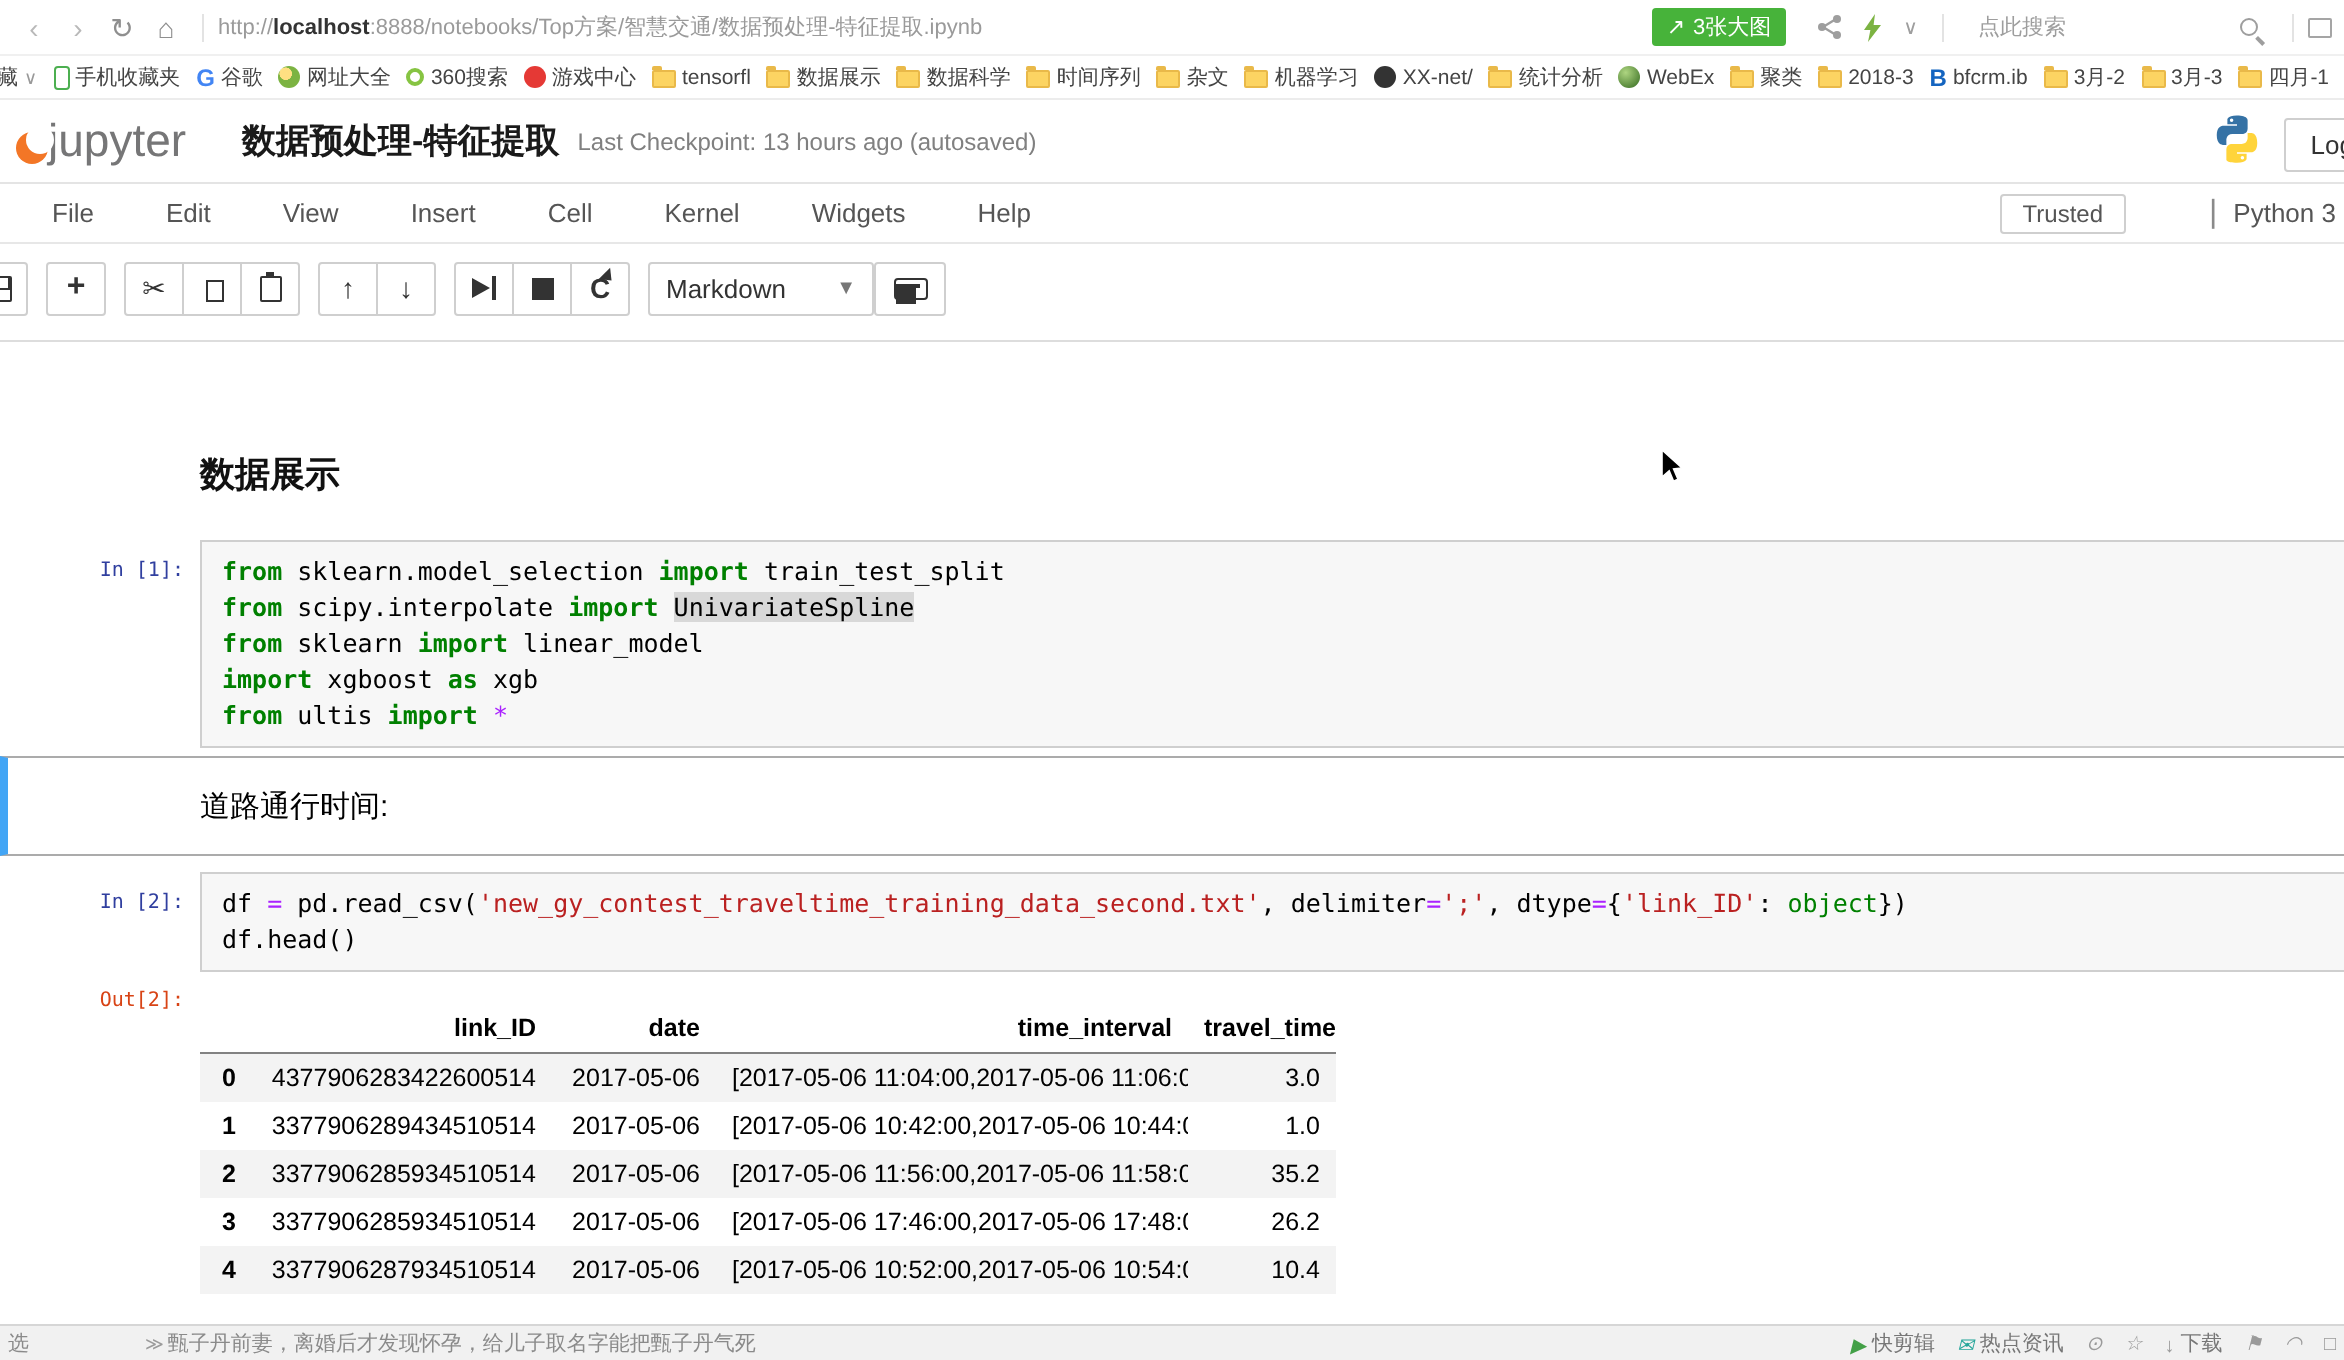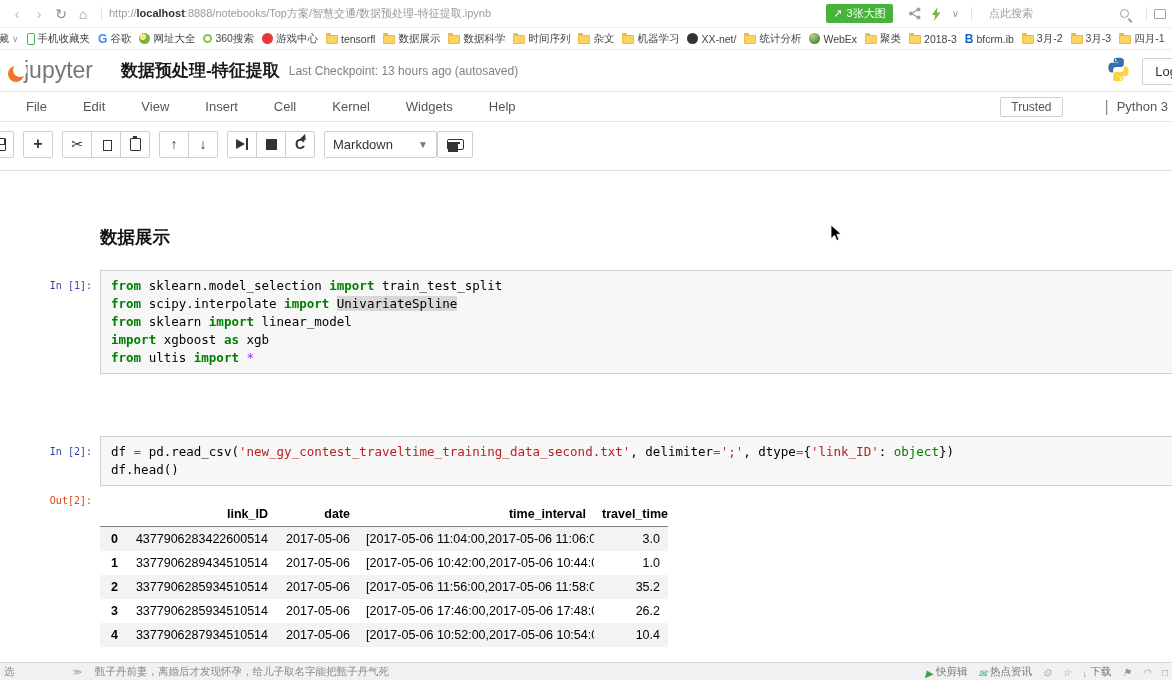--- a/index.html
+++ b/index.html
@@ -112,21 +112,21 @@
   table.df thead th{font-weight:bold;border-bottom:1px solid #828282}
   table.df tbody th{font-weight:bold}
   table.df tbody tr:nth-child(odd){background:#f3f3f3}
 
   .cursor{position:absolute;left:830px;top:224px;pointer-events:none}
 
   
   .statusbar{position:absolute;left:0;right:0;bottom:0;height:18px;background:#f1f1f1;border-top:1px solid #d6d6d6;display:flex;align-items:center;font-size:10.5px;color:#8a8a8a;padding:0 4px}
   .s-left-label{margin-left:0;color:#8a8a8a}
   .s-marker{margin-left:58px;color:#9a9a9a;font-size:9px}
-  .s-ticker{margin-left:13px;color:#8a8a8a;white-space:nowrap;overflow:hidden;cursor:pointer}
+  .s-ticker{margin-left:2px;color:#8a8a8a;white-space:nowrap;overflow:hidden;cursor:pointer}
   .s-right{margin-left:auto;display:flex;align-items:center;gap:11px;white-space:nowrap}
   .s-item{display:inline-flex;align-items:flex-end;gap:3px;color:#777;cursor:pointer}
   .si::before{font-size:10px;color:#9a9a9a}
   .si-play::before{content:"▶";color:#43a047}
   .si-news::before{content:"✉";color:#26a69a}
   .si-clock::before{content:"⊙"}
   .si-hot::before{content:"☆"}
   .si-download::before{content:"↓"}
   .si-flag::before{content:"⚑"}
   .si-net::before{content:"◠"}
@@ -358,20 +358,23 @@
         <div class="cm">
           <div class="cm-line"><span class="tk-kw">from</span><span class="tk-t"> sklearn.model_selection </span><span class="tk-kw">import</span><span class="tk-t"> train_test_split</span></div>
           <div class="cm-line"><span class="tk-kw">from</span><span class="tk-t"> scipy.interpolate </span><span class="tk-kw">import</span><span class="tk-t"> </span><span class="tk-sel">UnivariateSpline</span></div>
           <div class="cm-line"><span class="tk-kw">from</span><span class="tk-t"> sklearn </span><span class="tk-kw">import</span><span class="tk-t"> linear_model</span></div>
           <div class="cm-line"><span class="tk-kw">import</span><span class="tk-t"> xgboost </span><span class="tk-kw">as</span><span class="tk-t"> xgb</span></div>
           <div class="cm-line"><span class="tk-kw">from</span><span class="tk-t"> ultis </span><span class="tk-kw">import</span><span class="tk-t"> </span><span class="tk-op">*</span></div>
         </div>
       </div>
   </div>
 
+  <div class="cell-md">
+    <span class="md-text">道路通行时间:</span>
+  </div>
 
   <div class="cell" style="top:436px">
     <div class="prompt prompt-in" style="top:7px">In [2]:</div>
     <div class="codebox">
         <div class="cm">
           <div class="cm-line"><span class="tk-t">df </span><span class="tk-op">=</span><span class="tk-t"> pd.read_csv(</span><span class="tk-str">'new_gy_contest_traveltime_training_data_second.txt'</span><span class="tk-t">, delimiter</span><span class="tk-op">=</span><span class="tk-str">';'</span><span class="tk-t">, dtype</span><span class="tk-op">=</span><span class="tk-t">{</span><span class="tk-str">'link_ID'</span><span class="tk-t">: </span><span class="tk-bi">object</span><span class="tk-t">})</span></div>
           <div class="cm-line"><span class="tk-t">df.head()</span></div>
         </div>
       </div>
   </div>

